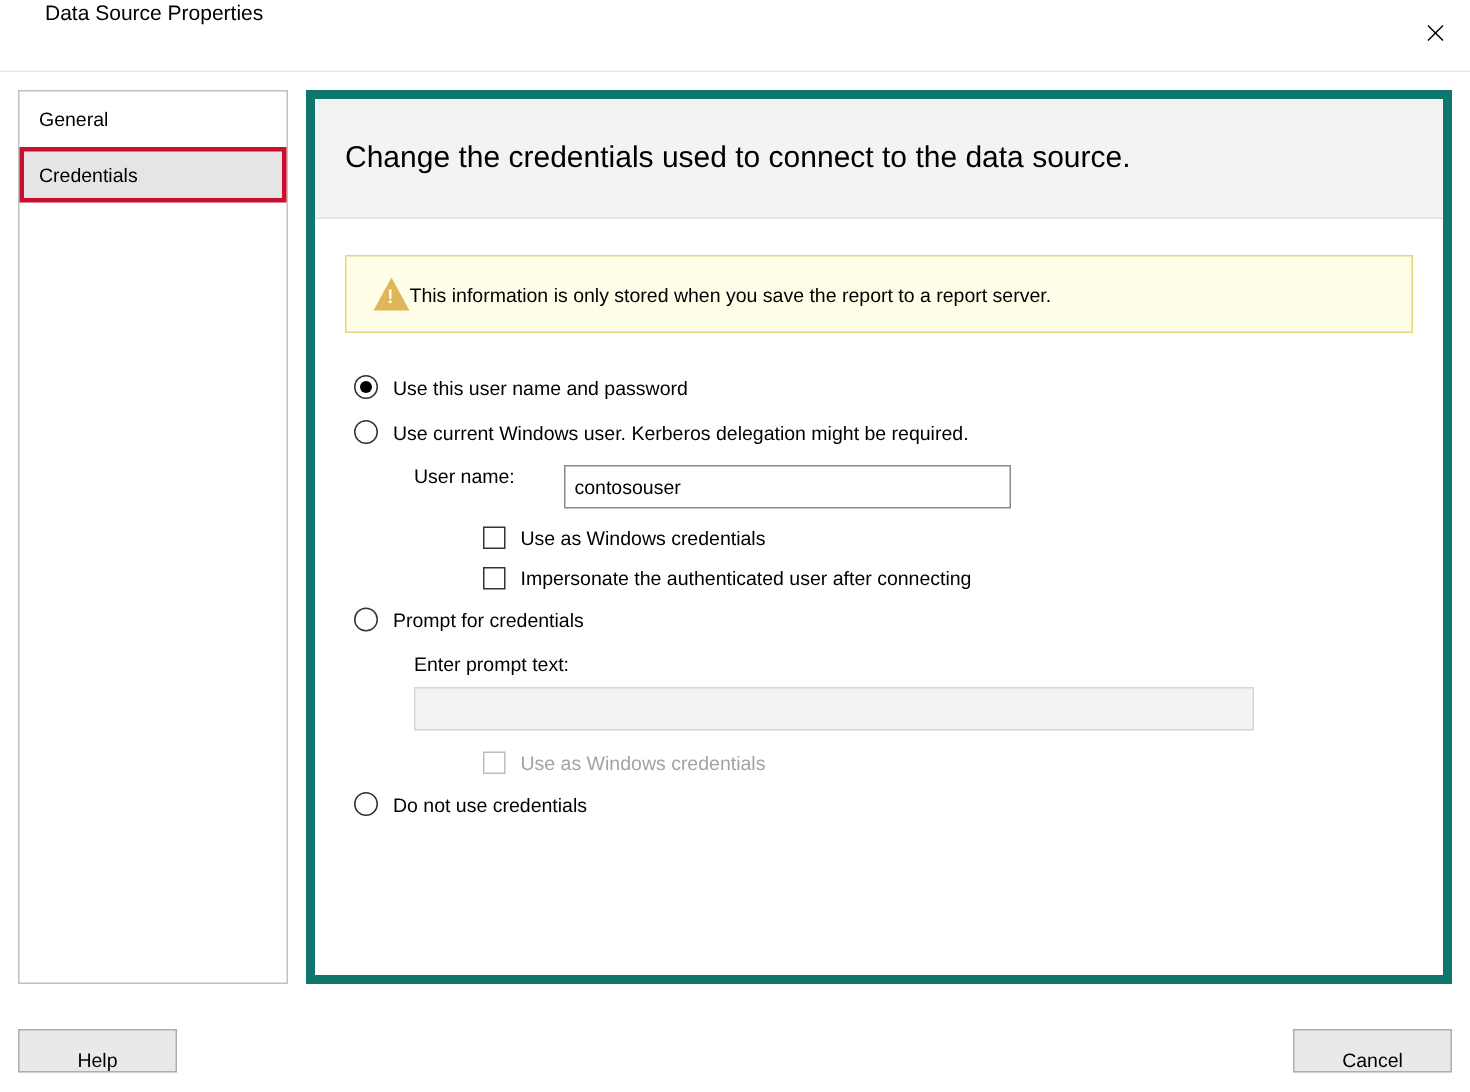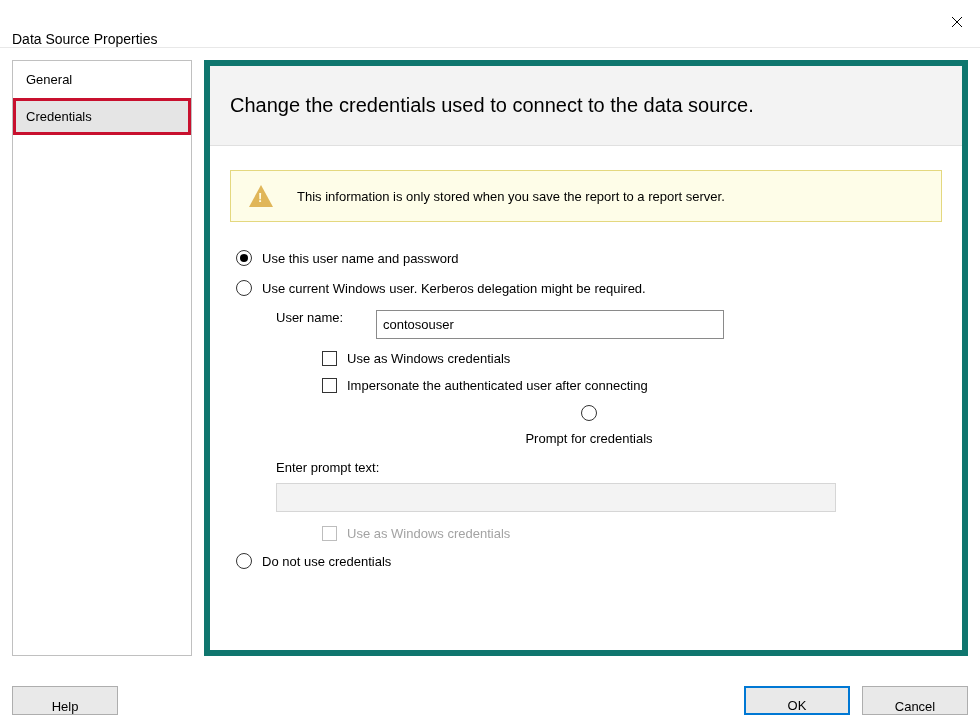--- a/index.html
+++ b/index.html
@@ -7,24 +7,24 @@
       font-family: "Segoe UI", Tahoma, sans-serif;
       font-size: 13px;
       background: #fff;
       width: 980px;
       height: 728px;
       overflow: hidden;
       color: #000;
     }
     .titlebar {
       display: flex;
-      align-items: flex-end;
+      align-items: flex-start;
       justify-content: space-between;
       height: 48px;
-      padding-left: 12px;
+      padding-left: 30px;
       border-bottom: 1px solid #e8e8e8;
     }
     .titlebar-text { font-size: 14px; }
     .close-btn {
       width: 46px; height: 48px;
       display: flex; align-items: center; justify-content: center;
       font-size: 16px; font-family: Arial, sans-serif;
       cursor: pointer;
     }
     .content-row {
@@ -67,21 +67,20 @@
     .panel-body {
       padding: 24px 20px 10px 20px;
       overflow: auto;
     }
     .info-banner {
       border: 1px solid #e4d87f;
       background: #fefde8;
       padding: 14px 18px;
       display: flex;
       align-items: center;
-      gap: 24px;
       margin-bottom: 28px;
     }
     .warn-icon {
       width: 0; height: 0;
       border-left: 12px solid transparent;
       border-right: 12px solid transparent;
       border-bottom: 22px solid #e0b659;
       position: relative;
       flex-shrink: 0;
     }
@@ -121,41 +120,41 @@
       cursor: pointer;
       flex-shrink: 0;
     }
     .indent { margin-left: 40px; }
     .form-row {
       display: flex;
       margin-bottom: 12px;
     }
     .form-label { width: 100px; }
     .text-input {
-      width: 348px;
+      width: 298px;
       height: 29px;
       border: 1px solid #8a8a8a;
       padding: 2px 6px;
       font-family: inherit;
       font-size: 13px;
     }
     .text-input.wide {
       width: 560px;
       background: #f3f3f3;
       border-color: #d6d6d6;
     }
     .check-row {
       display: flex;
       align-items: flex-start;
       gap: 10px;
       margin-bottom: 12px;
       margin-left: 46px;
     }
     .disabled-text { color: #a3a3a3; }
-    .spacer-before { margin-top: 6px; flex-direction: column; }
+    .spacer-before { margin-top: 6px; }
     
     .footer {
       height: 56px;
       display: flex;
       align-items: center;
       padding: 0 12px;
     }
     .btn {
       width: 106px;
       height: 29px;
@@ -256,19 +255,16 @@
       </div>
     </div>
   </div>
 </div>
 
 <div class="footer">
   <div class="btn">
     <span>Help</span>
   </div>
   <div class="footer-spacer"></div>
-  <div class="btn primary">
-    <span>OK</span>
-  </div>
   <div class="btn">
     <span>Cancel</span>
   </div>
 </div>
 
 </body></html>

